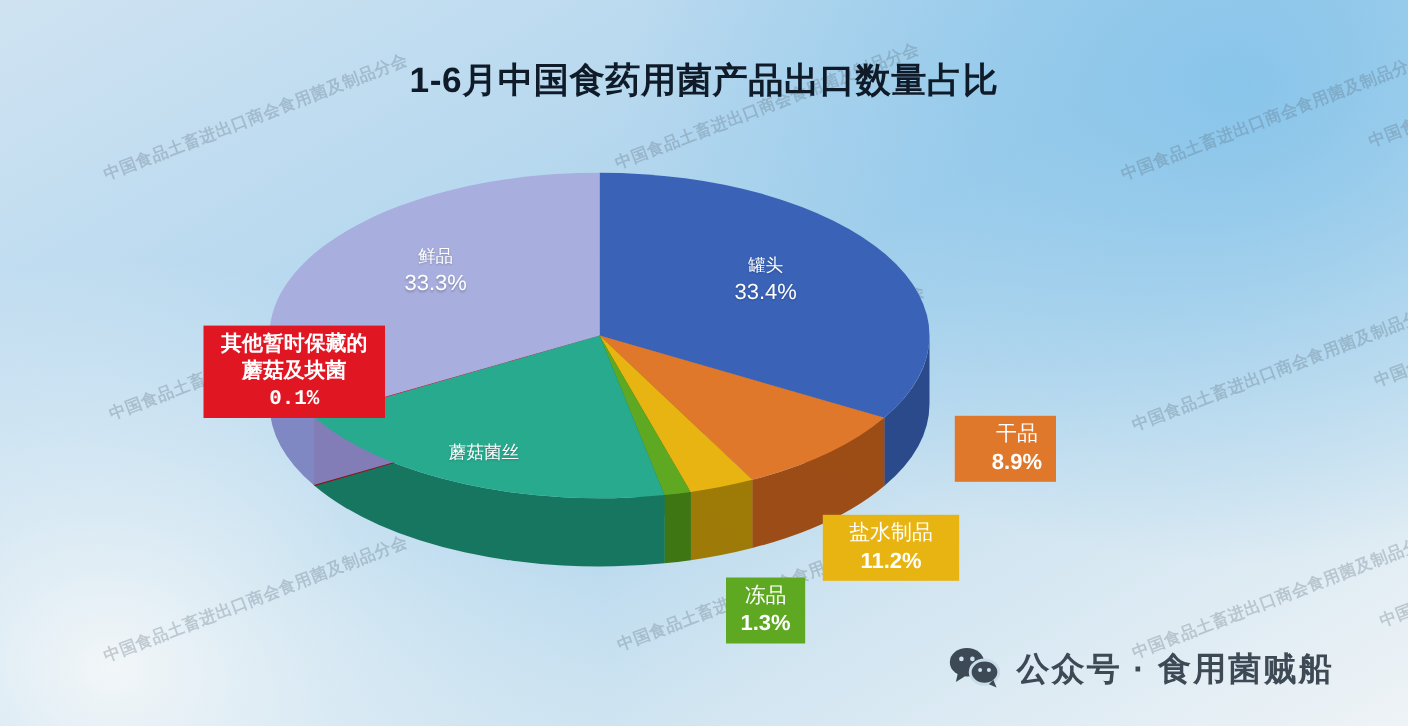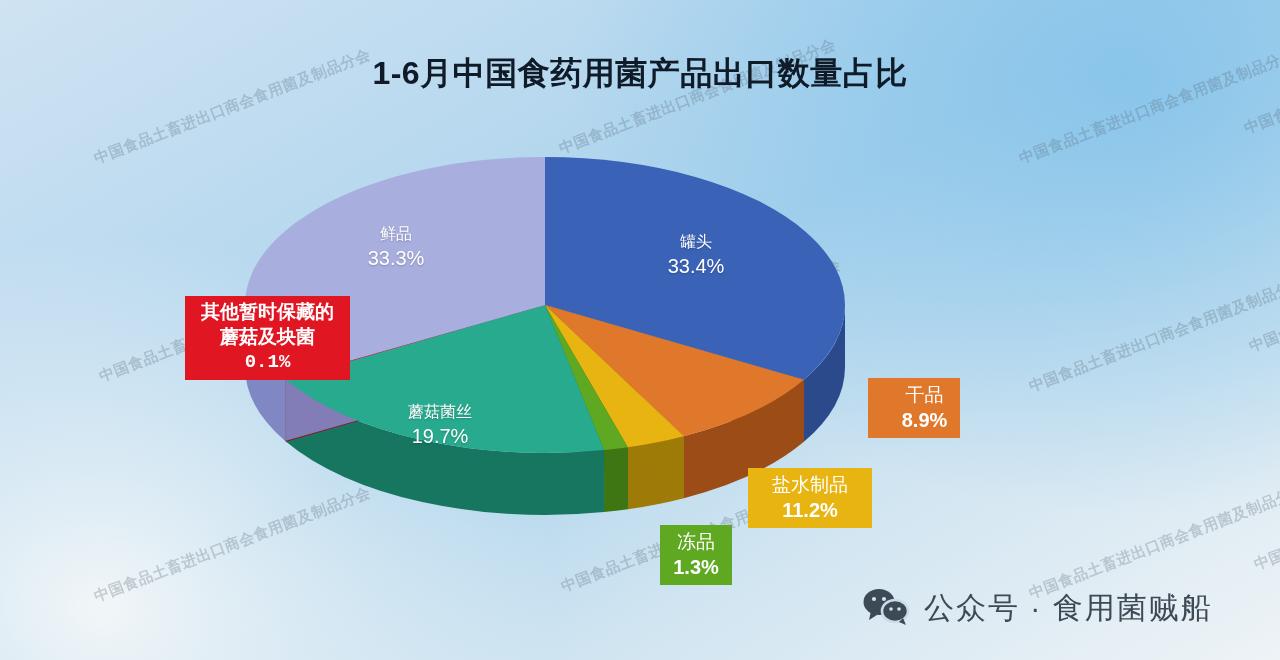--- a/index.html
+++ b/index.html
@@ -104,21 +104,21 @@
     position: absolute;
     left: 862px;
     top: 586px;
     display: flex;
     align-items: center;
     gap: 14px;
     z-index: 8;
   }
   #wechat .wx-text {
     font-size: 30px;
-    font-weight: 400;
+    font-weight: 700;
     color: #3d4a55;
     letter-spacing: 2px;
   }
 </style>
 </head>
 <body>
 
 <div id="stage">
 
   <div class="wm-layer" id="wm-layer">
@@ -220,21 +220,20 @@
       <div class="callout" style="left: 748px; top: 468px; background: rgb(232, 180, 17); width: 124px;">
         <span class="nm">盐水制品</span>
         <span class="pc">11.2%</span>
       </div>
       <div class="callout" style="left: 660px; top: 525px; background: rgb(95, 168, 34); width: 72px;">
         <span class="nm">冻品</span>
         <span class="pc">1.3%</span>
       </div>
       <div class="slice-label" style="left: 440px; top: 402px; width: 140px; margin-left: -70px;">
         <span class="nm">蘑菇菌丝</span>
-        <span class="pc">19.7%</span>
       </div>
       <div class="callout big" style="left: 185px; top: 296px; background: rgb(225, 22, 35); width: 165px; font-family: Liberation Mono, monospace;">
         <span class="nm">其他暂时保藏的</span>
         <span class="nm">蘑菇及块菌</span>
         <span class="pc">0.1%</span>
       </div>
       <div class="slice-label" style="left: 396px; top: 224px; width: 140px; margin-left: -70px;">
         <span class="nm">鲜品</span>
         <span class="pc">33.3%</span>
       </div>

